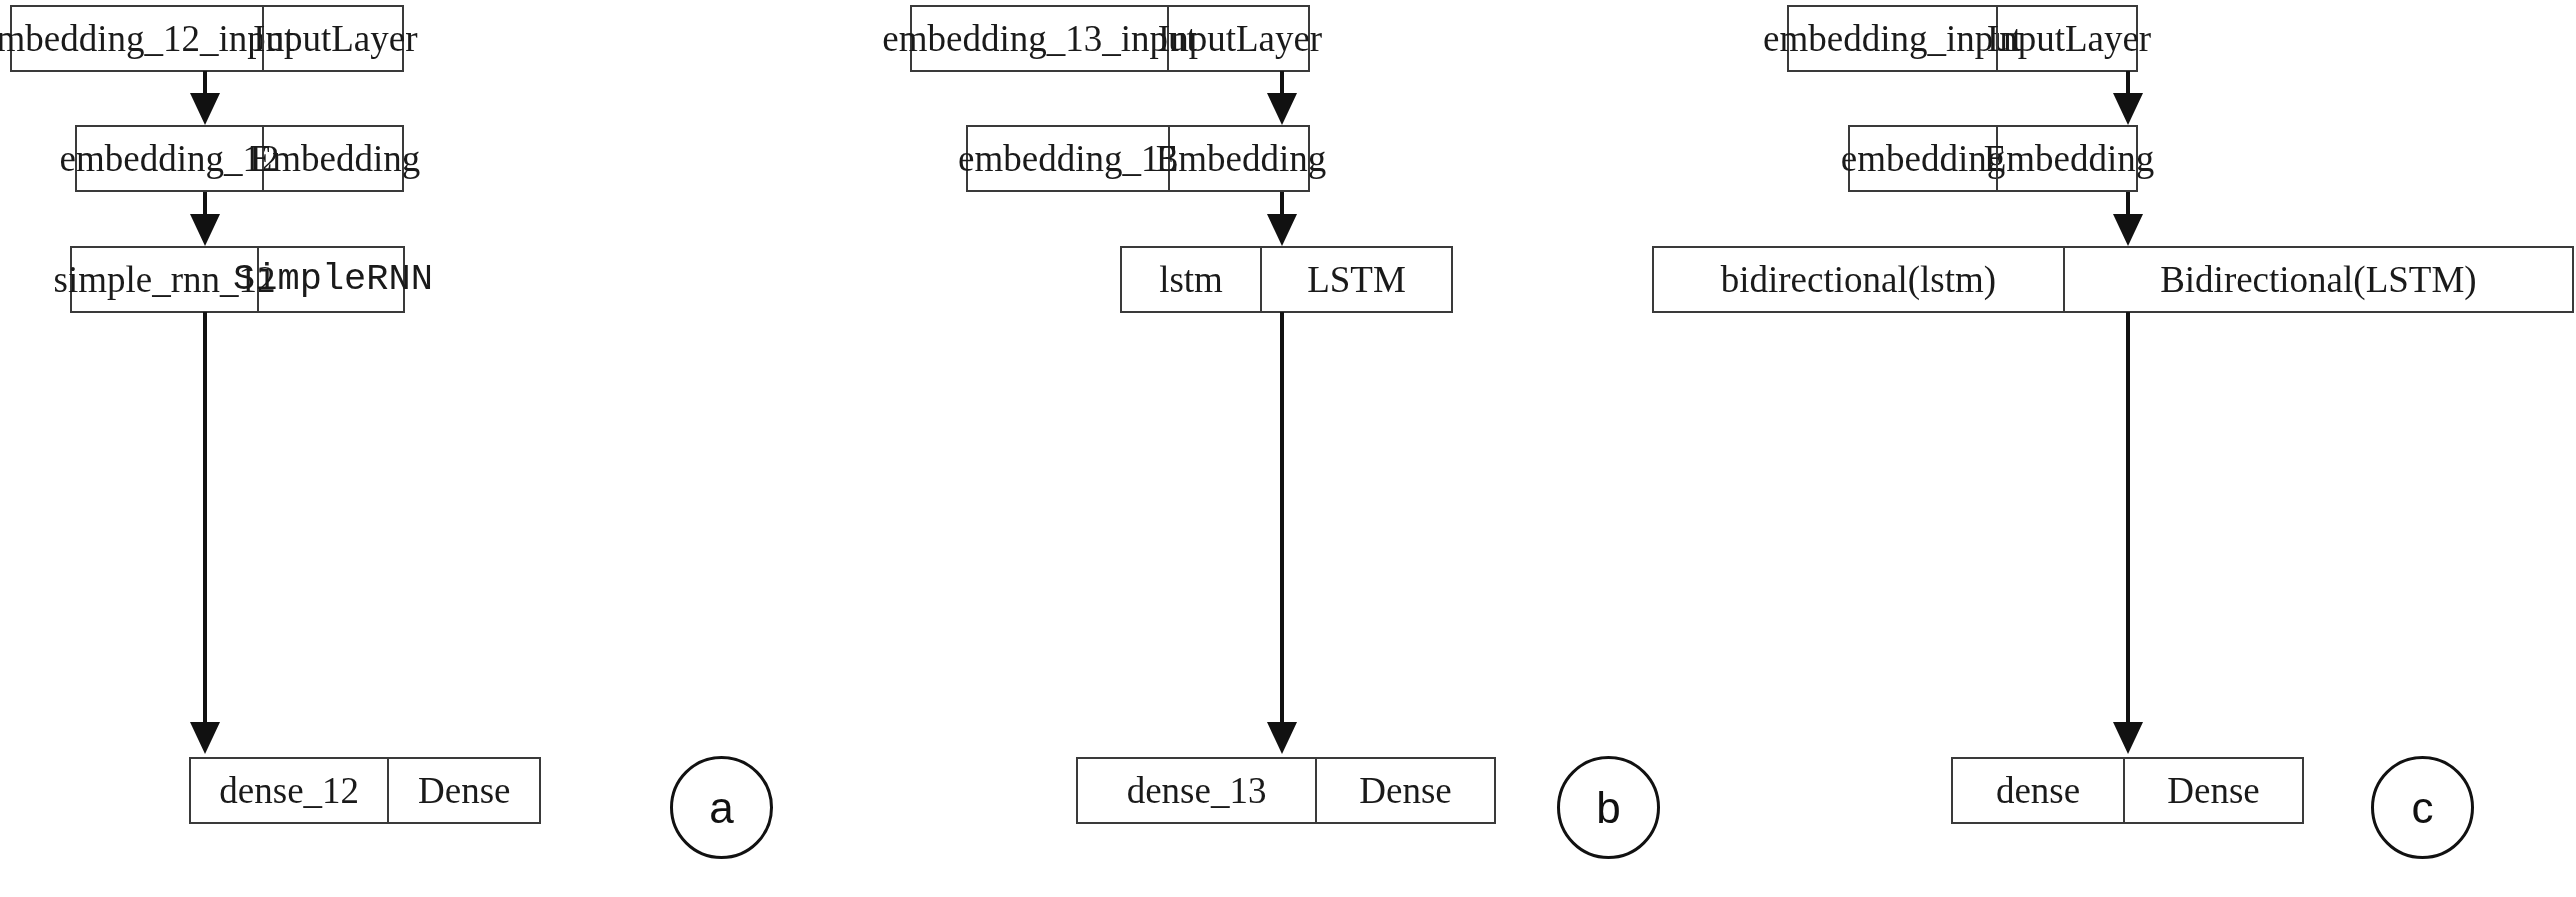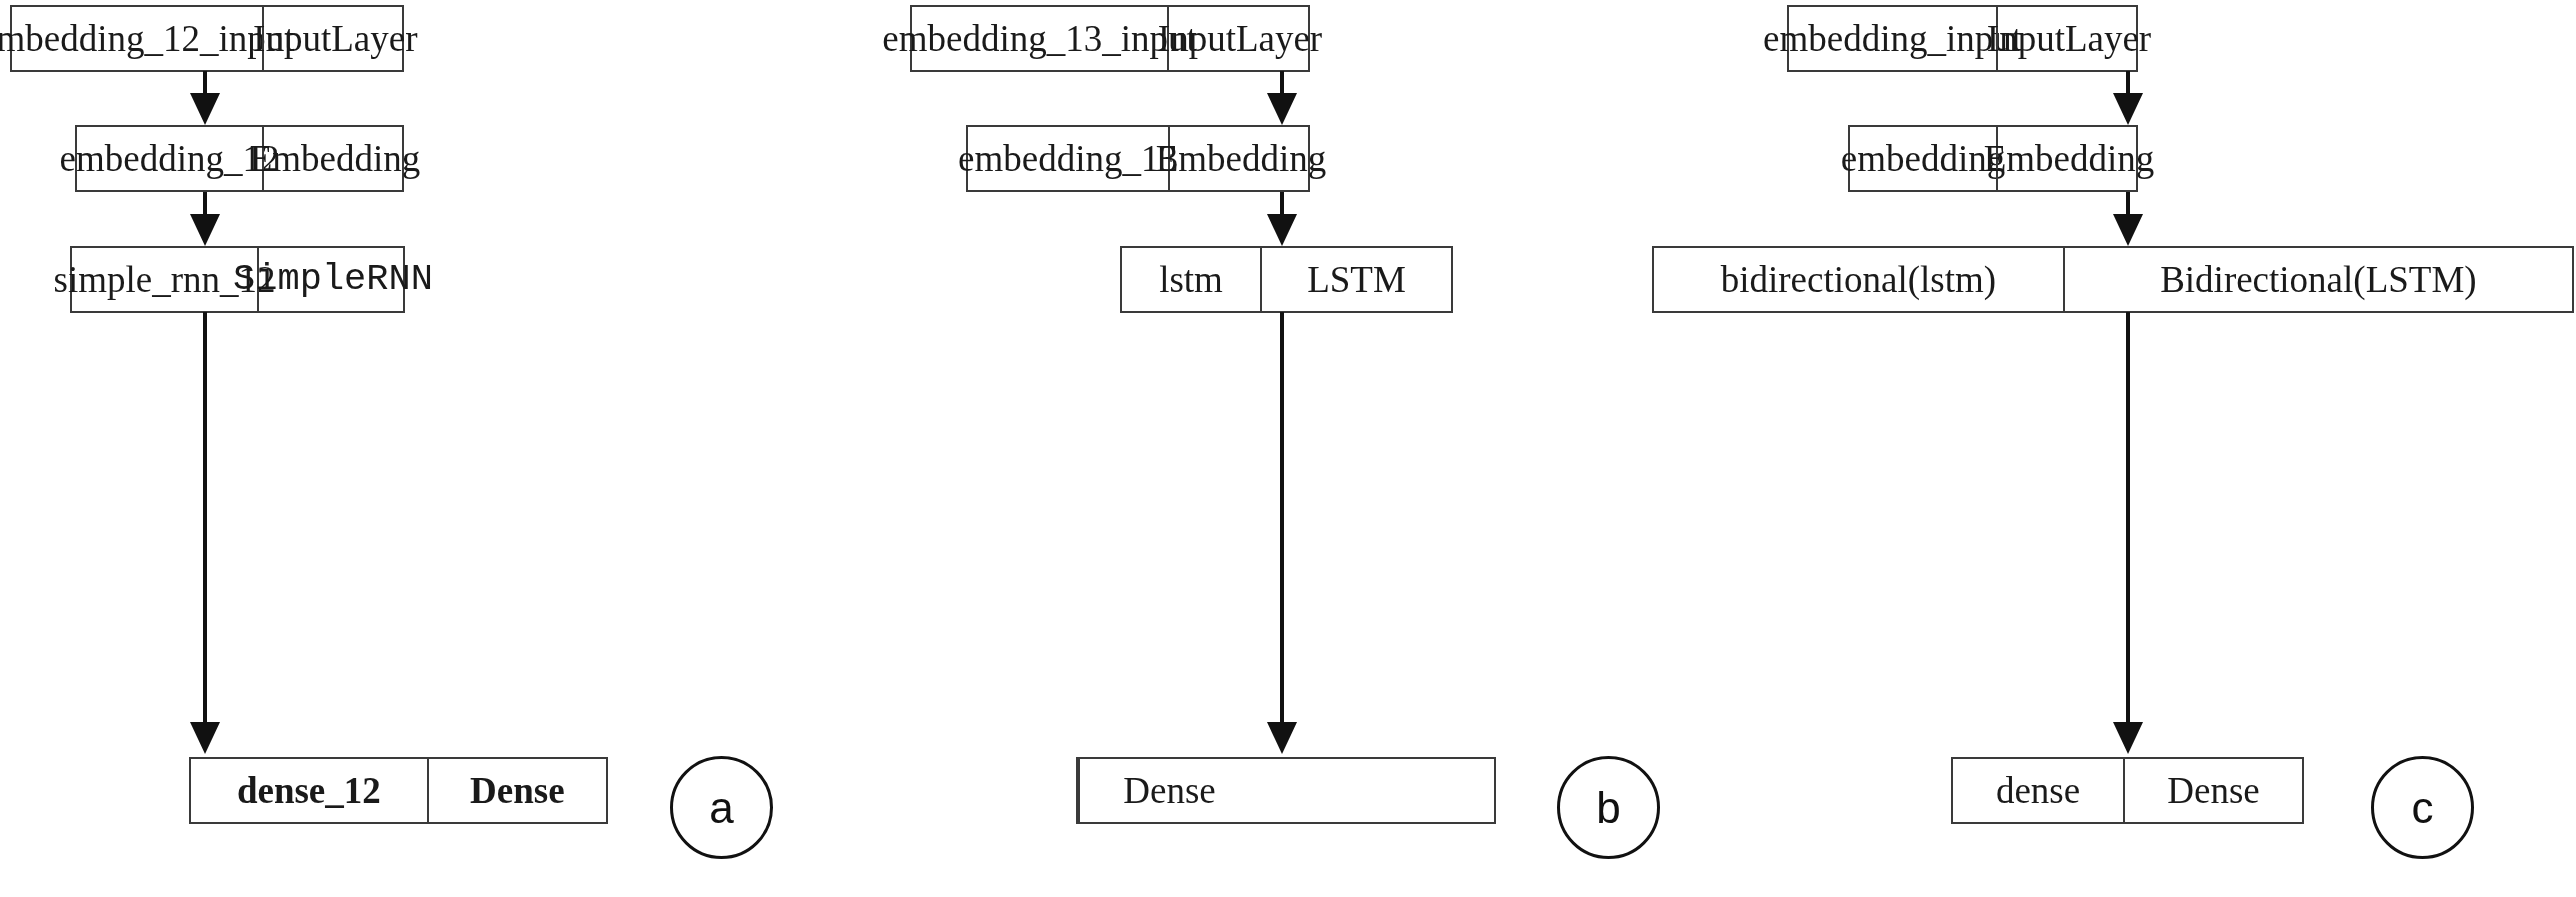--- a/index.html
+++ b/index.html
@@ -109,21 +109,21 @@
     <div class="node" style="left:70px; top:246px; width:335px; height:67px;">
       <div class="cell left" style="width:185px;">simple_rnn_12</div>
       <div class="cell right" style="width:150px;font-family:Liberation Mono, monospace;">SimpleRNN</div>
     </div>
 
     <div class="arrow" style="left: 205px; top: 312px; height: 445px;">
       <div class="shaft" style="height: 413px;"></div>
       <div class="head" style="top: 410px;"></div>
     </div>
 
-    <div class="node" style="left:189px; top:757px; width:419px; height:67px;font-weight:bold;">
+    <div class="node" style="left:189px; top:757px; width:352px; height:67px;">
       <div class="cell left" style="width:238px;">dense_12</div>
       <div class="cell right" style="width:181px;">Dense</div>
     </div>
 
     <div class="badge" style="left:670px; top:756px; width:103px; height:103px;">
       <span>a</span>
     </div>
   </div>
 
   <div>
@@ -152,20 +152,21 @@
       <div class="cell left" style="width:140px;">lstm</div>
       <div class="cell right" style="width:194px;">LSTM</div>
     </div>
 
     <div class="arrow" style="left: 1282px; top: 312px; height: 445px;">
       <div class="shaft" style="height: 413px;"></div>
       <div class="head" style="top: 410px;"></div>
     </div>
 
     <div class="node" style="left:1076px; top:757px; width:420px; height:67px;">
+      <div class="cell left" style="width:240px;">dense_13</div>
       <div class="cell right" style="width:181px;">Dense</div>
     </div>
 
     <div class="badge" style="left:1557px; top:756px; width:103px; height:103px;">
       <span>b</span>
     </div>
   </div>
 
   <div>
 

